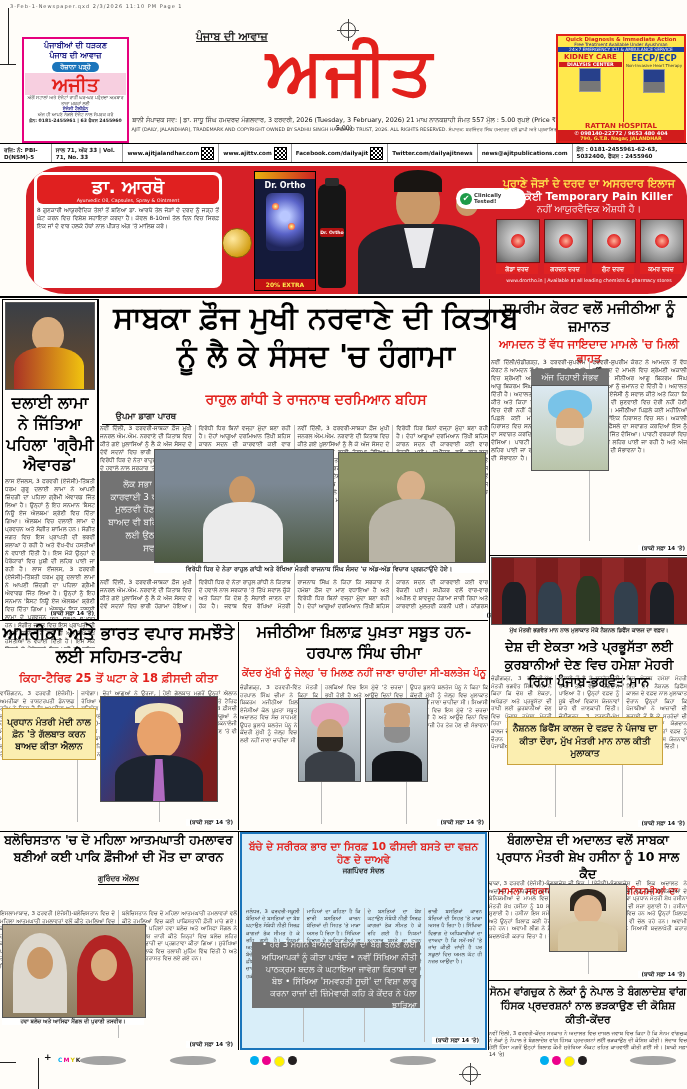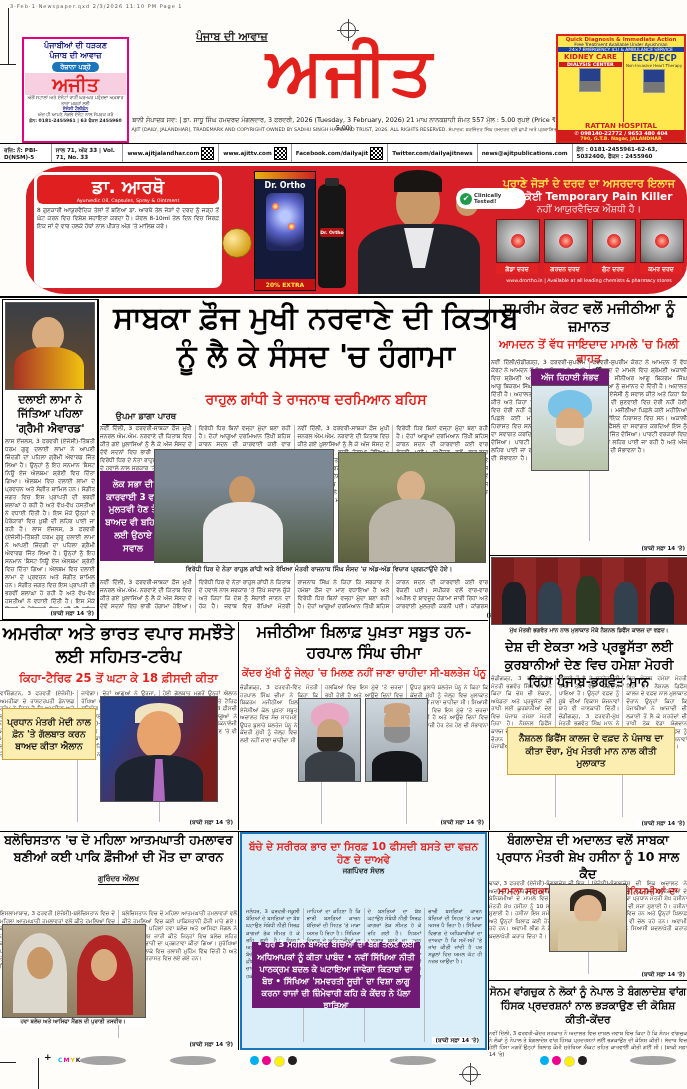--- a/index.html
+++ b/index.html
@@ -102,26 +102,26 @@
   .h2{font-weight:bold;color:#e2211c;text-align:center;}
   .byline{font-weight:bold;text-align:center;}
   .bodytxt{font-size:5.8px;line-height:1.38;text-align:justify;overflow:hidden;column-gap:7px;column-rule:1px solid #bbb;color:#1a1a1a;}
   .caption{font-weight:bold;text-align:center;color:#111;}
   .contd{position:absolute;font-size:5.6px;font-weight:bold;background:#fff;padding-left:3px;}
   .photo{position:relative;border:1px solid #555;overflow:hidden;background:#888;}
   .ph-head{position:absolute;border-radius:50%;background:#c99868;}
   .ph-torso{position:absolute;border-radius:45% 45% 0 0;}
   .hl-yellow{position:absolute;background:#fbeeb0;border:1px solid #c9a23c;font-weight:bold;text-align:center;
              display:flex;align-items:center;justify-content:center;box-sizing:border-box;padding:2px;}
-  .hl-blue{position:absolute;background:#701a75;color:#fff;font-weight:bold;text-align:center;
+  .hl-blue{position:absolute;background:#737373;color:#fff;font-weight:normal;text-align:right;
            display:flex;align-items:center;justify-content:center;box-sizing:border-box;padding:3px;}
   
   #story-dalai{left:2px;top:299px;width:96px;height:321px;border:1px solid #000;padding:2px;}
   #story-dalai .photo{width:88px;height:86px;background:linear-gradient(#3a3f46,#6b4a2a);}
-  #story-dalai .h1{font-size:11px;line-height:1.3;margin:3px 0 2px;}
+  #story-dalai .h1{font-size:16px;line-height:1.3;margin:3px 0 2px;}
   #story-dalai .bodytxt{height:170px;}
   
   #story-main{left:100px;top:299px;width:432px;height:320px;}
   #story-main .h1{font-size:30px;line-height:38px;}
   #story-main .h2{font-size:14px;margin-top:16px;}
   #story-main .byline{position:absolute;left:2px;top:112px;width:88px;font-size:8.5px;border-bottom:1px solid #000;padding-bottom:2px;}
   #story-main .bodytxt{position:absolute;left:0;top:126px;width:388px;height:182px;column-count:4;}
   #story-main .hl-blue{left:0;top:172px;width:66px;height:90px;font-size:8.8px;line-height:1.45;}
   #main-photo1{position:absolute;left:54px;top:150px;width:178px;height:112px;background:linear-gradient(#7c8894 30%,#4d5a42);}
   #main-photo1 .ph-head{left:74px;top:26px;width:26px;height:30px;}
@@ -145,21 +145,21 @@
   #maj-photo .beard{position:absolute;left:24px;top:42px;width:28px;height:18px;border-radius:0 0 50% 50%;background:#e7e3da;}
   
   #story-mann{left:491px;top:557px;width:196px;height:272px;}
   #mann-photo{width:196px;height:66px;border:1px solid #555;position:relative;overflow:hidden;
               background:repeating-linear-gradient(90deg,#7a1d1d 0 22px,#8f2727 22px 44px);}
   #mann-photo .fig{position:absolute;bottom:0;width:24px;height:42px;border-radius:40% 40% 0 0;background:#1d2026;}
   #mann-photo .fig.alt{background:#33404d;}
   #story-mann .caption{font-size:5.6px;margin-top:2px;}
   #story-mann .h1{font-size:13px;line-height:1.35;margin-top:4px;}
   #story-mann .bodytxt{position:absolute;left:0;top:118px;width:196px;height:142px;column-count:3;font-size:5.5px;}
-  #story-mann .hl-yellow{left:16px;top:170px;width:168px;height:48px;font-size:9px;line-height:1.4;}
+  #story-mann .hl-yellow{left:16px;top:160px;width:156px;height:48px;font-size:9px;line-height:1.4;}
   
   #story-trump{left:0;top:622px;width:237px;height:208px;}
   #story-trump .h1{font-size:17.5px;line-height:1.3;}
   #story-trump .h2{font-size:11.5px;margin-top:3px;}
   #story-trump .bodytxt{position:absolute;left:0;top:68px;width:237px;height:132px;column-count:3;font-size:5.5px;}
   #story-trump .hl-yellow{left:2px;top:86px;width:94px;height:52px;font-size:9px;line-height:1.35;}
   #trump-photo{position:absolute;left:100px;top:74px;width:116px;height:104px;background:linear-gradient(120deg,#27408b 20%,#7a1d1d 80%);}
   #trump-photo .ph-hair{position:absolute;left:34px;top:6px;width:48px;height:20px;border-radius:50% 50% 0 0;background:#f0e3c0;}
   #trump-photo .ph-head{left:36px;top:14px;width:44px;height:48px;background:#e8a26b;}
   #trump-photo .ph-torso{left:14px;top:58px;width:88px;height:46px;background:#1d2430;}

